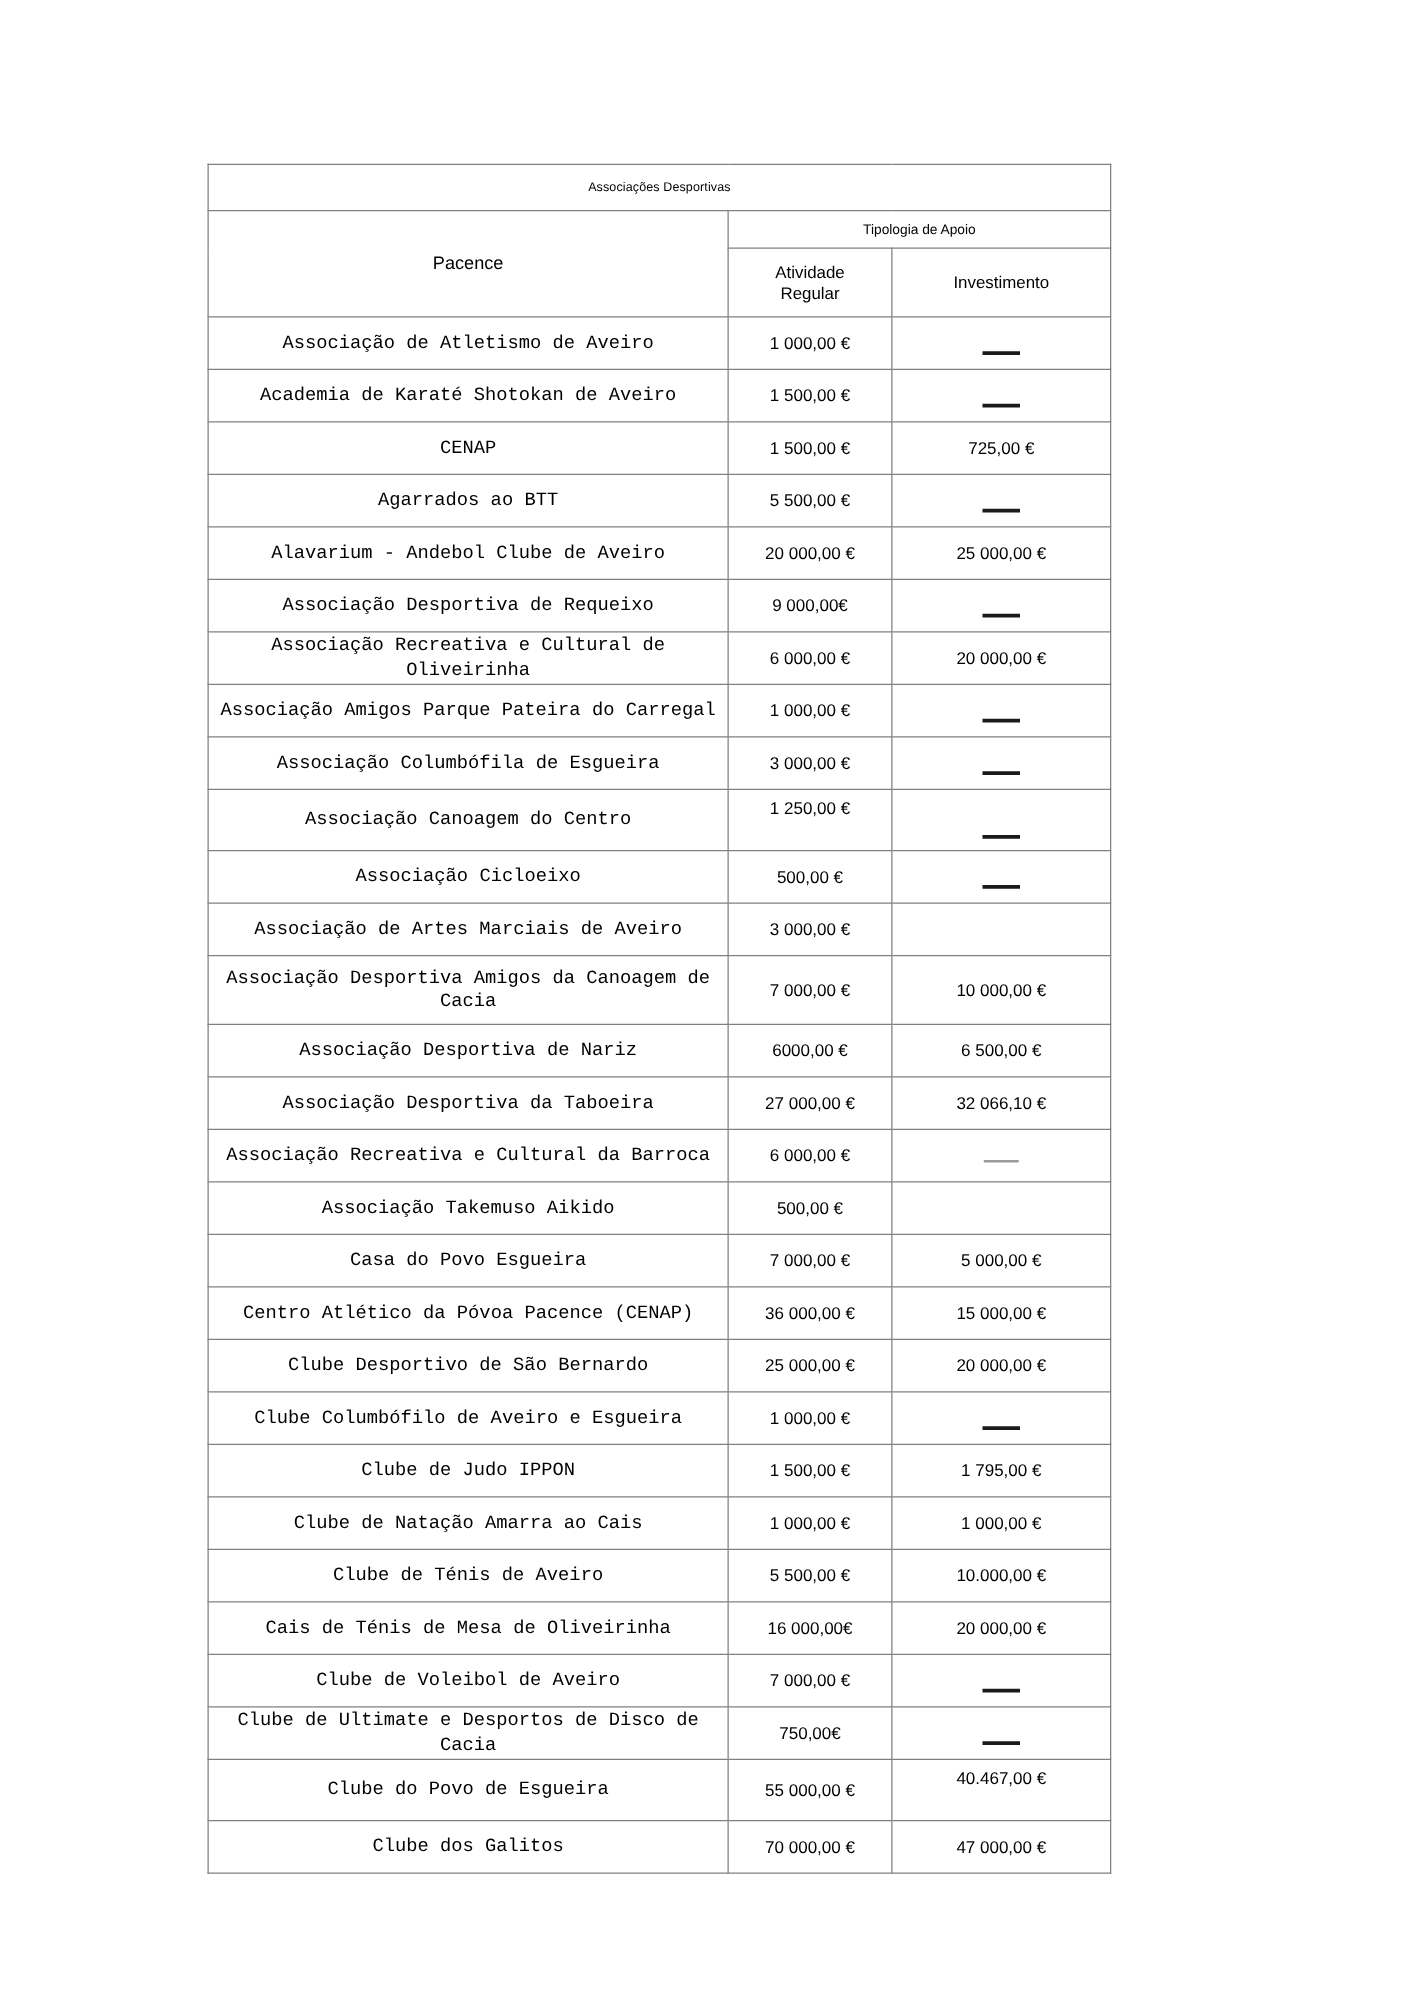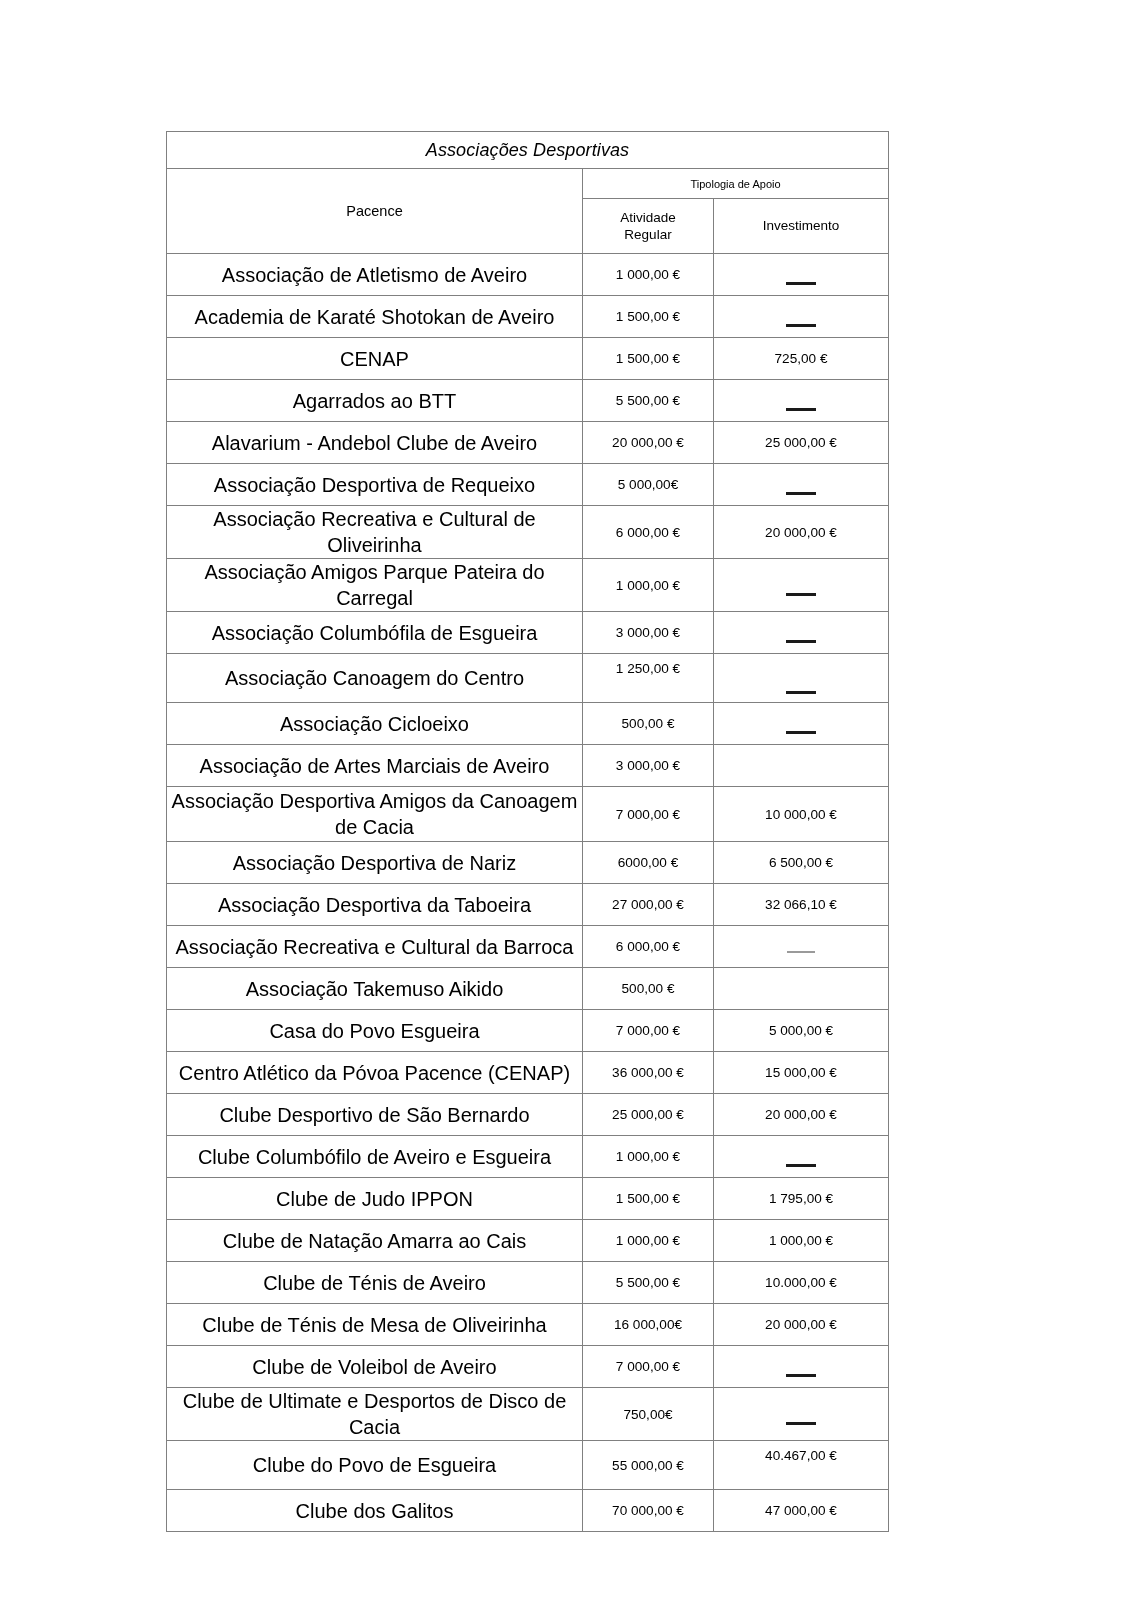--- a/index.html
+++ b/index.html
@@ -48,23 +48,22 @@
 
   
   col.c-entity { width: 416px; }
   col.c-activity { width: 131px; }
   col.c-investment { width: 175px; }
 
   
   .cell-title {
     height: 36px;
     font-weight: bold;
-    font-size: 18px;
+    font-size: 10px;
     letter-spacing: 0.1px;
-    font-style: italic;
   }
   .cell-group {
     height: 29px;
     font-weight: bold;
     font-size: 11px;
   }
   .cell-entidade {
     font-weight: bold;
     font-size: 14.5px;
     height: 83px;
@@ -73,23 +72,24 @@
     font-weight: bold;
     font-size: 13.5px;
     height: 54px;
     line-height: 1.28;
     padding: 0 4px;
   }
 
   
   td.entity {
     font-weight: bold;
-    font-size: 20px;
+    font-size: 15px;
     line-height: 1.3;
     padding: 6px 8px;
+    font-family: Liberation Mono, monospace;
   }
   td.amount {
     font-size: 13.6px;
     font-weight: normal;
     padding: 6px 4px;
     white-space: nowrap;
   }
 
   tr.row-std td { height: 41px; }
   tr.row-tall td { height: 54px; }
@@ -164,21 +164,21 @@
             <td class="amount">5 500,00 €</td>
             <td class="dash-cell"><span class="dash"></span></td>
           </tr>
           <tr class="row-std">
             <td class="entity">Alavarium - Andebol Clube de Aveiro</td>
             <td class="amount">20 000,00 €</td>
             <td class="amount">25 000,00 €</td>
           </tr>
           <tr class="row-std">
             <td class="entity">Associação Desportiva de Requeixo</td>
-            <td class="amount">5 000,00€</td>
+            <td class="amount">9 000,00€</td>
             <td class="dash-cell"><span class="dash"></span></td>
           </tr>
           <tr class="row-std">
             <td class="entity">Associação Recreativa e Cultural de Oliveirinha</td>
             <td class="amount">6 000,00 €</td>
             <td class="amount">20 000,00 €</td>
           </tr>
           <tr class="row-std">
             <td class="entity">Associação Amigos Parque Pateira do Carregal</td>
             <td class="amount">1 000,00 €</td>
@@ -258,21 +258,21 @@
             <td class="entity">Clube de Natação Amarra ao Cais</td>
             <td class="amount">1 000,00 €</td>
             <td class="amount">1 000,00 €</td>
           </tr>
           <tr class="row-std">
             <td class="entity">Clube de Ténis de Aveiro</td>
             <td class="amount">5 500,00 €</td>
             <td class="amount">10.000,00 €</td>
           </tr>
           <tr class="row-std">
-            <td class="entity">Clube de Ténis de Mesa de Oliveirinha</td>
+            <td class="entity">Cais de Ténis de Mesa de Oliveirinha</td>
             <td class="amount">16 000,00€</td>
             <td class="amount">20 000,00 €</td>
           </tr>
           <tr class="row-std">
             <td class="entity">Clube de Voleibol de Aveiro</td>
             <td class="amount">7 000,00 €</td>
             <td class="dash-cell"><span class="dash"></span></td>
           </tr>
           <tr class="row-std">
             <td class="entity">Clube de Ultimate e Desportos de Disco de Cacia</td>

